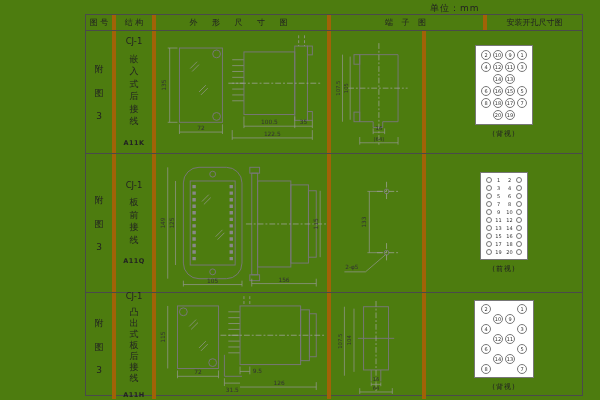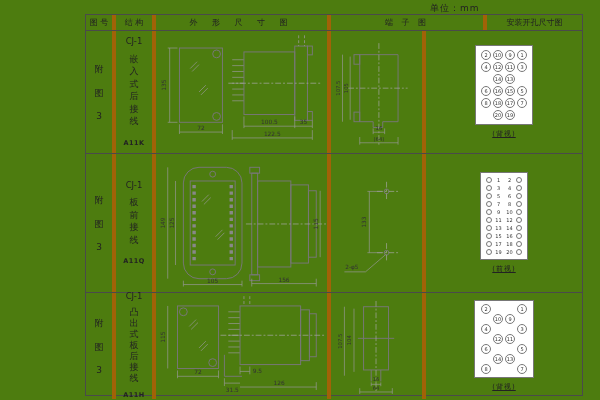--- a/index.html
+++ b/index.html
@@ -31,21 +31,21 @@
   .termwrap{display:flex;flex-direction:column;align-items:center;}
   .termbox{border:1px solid #777;display:flex;flex-direction:column;align-items:center;
            justify-content:center;gap:2px;padding:4px 5px;background:#fff;}
   .trow{display:flex;gap:2px;align-items:center;}
   .tcirc{width:10px;height:10px;border:1px solid #777;border-radius:50%;font-size:5px;
          display:flex;align-items:center;justify-content:center;color:#333;box-sizing:border-box;}
   .tspacer{width:10px;height:10px;}
   .trow2{display:flex;gap:2px;align-items:center;height:6.5px;}
   .tcircs{width:6px;height:6px;border:1px solid #777;border-radius:50%;box-sizing:border-box;}
   .tnum{font-size:5px;width:9px;text-align:center;color:#333;}
-  .termcap{font-size:7px;margin-top:4px;letter-spacing:1px;text-decoration:underline;}
+  .termcap{font-size:7px;margin-top:4px;letter-spacing:1px;}
 </style>
 </head>
 <body>
 
 <div class="page">
   <div class="unit">单位：mm</div>
 
   <div class="tbl">
 
     <div class="hrow">

